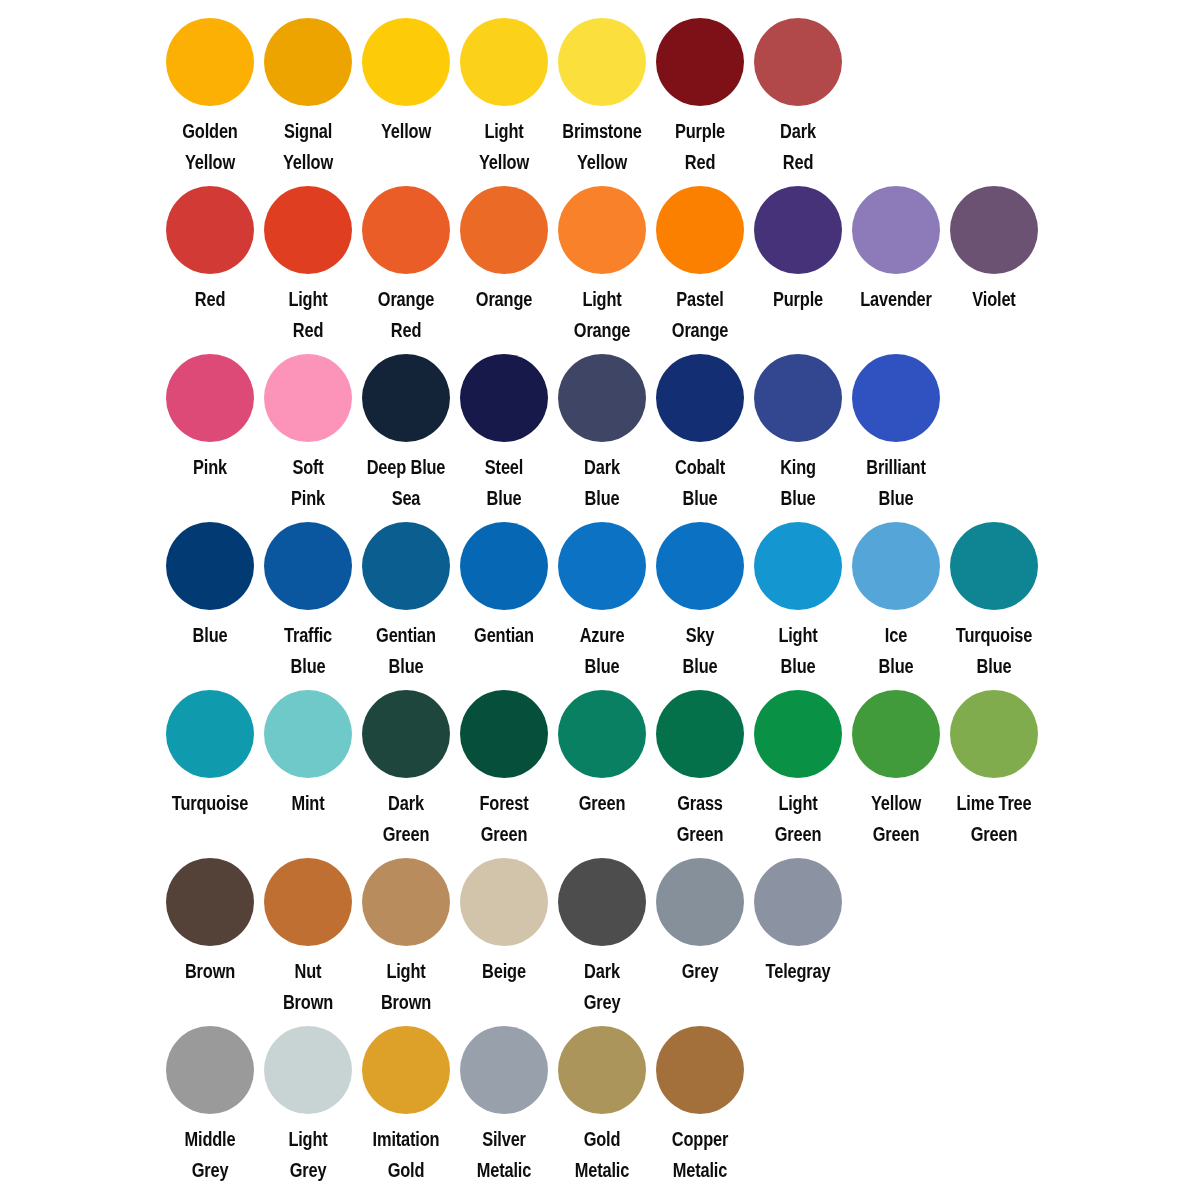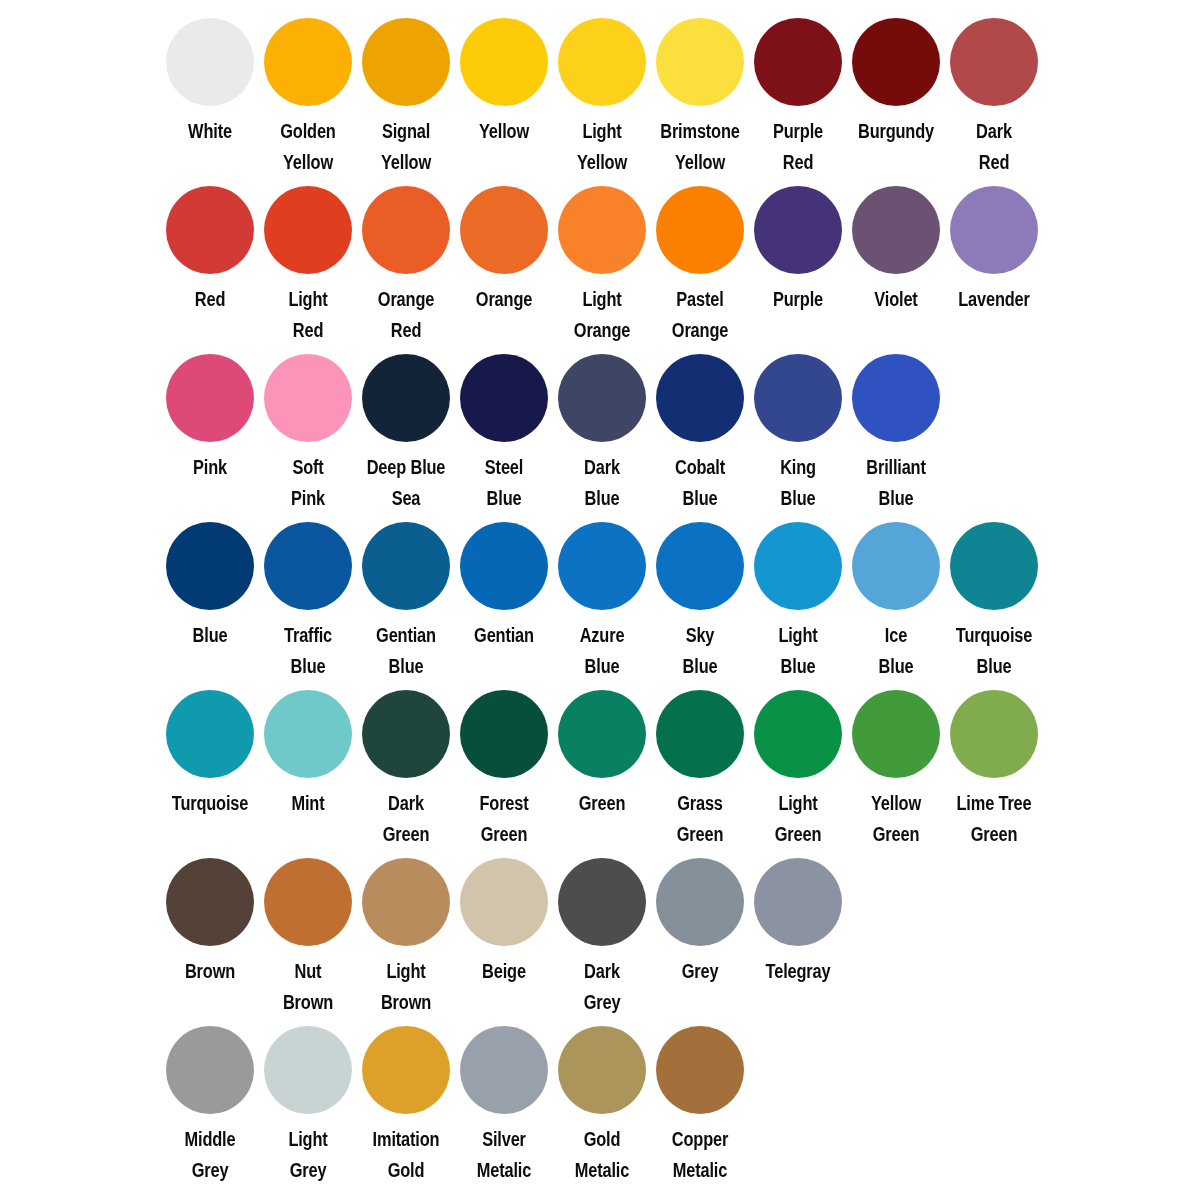--- a/index.html
+++ b/index.html
@@ -65,24 +65,20 @@
     word-break: keep-all;
   }
 </style>
 </head>
 <body>
 
 <div id="palette-sheet">
 
 <div class="swatch-row">
       <div class="swatch-cell">
-        <span class="swatch-dot" title="#e8eaec" style="background: rgb(232, 234, 236);"></span>
-        <div class="swatch-label">White</div>
-      </div>
-      <div class="swatch-cell">
         <span class="swatch-dot" title="#fbb003" style="background: rgb(251, 176, 3);"></span>
         <div class="swatch-label">Golden
 Yellow</div>
       </div>
       <div class="swatch-cell">
         <span class="swatch-dot" title="#eda400" style="background: rgb(237, 164, 0);"></span>
         <div class="swatch-label">Signal
 Yellow</div>
       </div>
       <div class="swatch-cell">
@@ -98,24 +94,20 @@
         <span class="swatch-dot" title="#fbdf3d" style="background: rgb(251, 223, 61);"></span>
         <div class="swatch-label">Brimstone
 Yellow</div>
       </div>
       <div class="swatch-cell">
         <span class="swatch-dot" title="#7e1118" style="background: rgb(126, 17, 24);"></span>
         <div class="swatch-label">Purple
 Red</div>
       </div>
       <div class="swatch-cell">
-        <span class="swatch-dot" title="#760c0a" style="background: rgb(118, 12, 10);"></span>
-        <div class="swatch-label">Burgundy</div>
-      </div>
-      <div class="swatch-cell">
         <span class="swatch-dot" title="#b1484a" style="background: rgb(177, 72, 74);"></span>
         <div class="swatch-label">Dark
 Red</div>
       </div>
     </div>
     <div class="swatch-row">
       <div class="swatch-cell">
         <span class="swatch-dot" title="#d23b35" style="background: rgb(210, 59, 53);"></span>
         <div class="swatch-label">Red</div>
       </div>
@@ -141,26 +133,26 @@
       <div class="swatch-cell">
         <span class="swatch-dot" title="#fb8000" style="background: rgb(251, 128, 0);"></span>
         <div class="swatch-label">Pastel
 Orange</div>
       </div>
       <div class="swatch-cell">
         <span class="swatch-dot" title="#463279" style="background: rgb(70, 50, 121);"></span>
         <div class="swatch-label">Purple</div>
       </div>
       <div class="swatch-cell">
+        <span class="swatch-dot" title="#8d7ab8" style="background: rgb(141, 122, 184);"></span>
+        <div class="swatch-label">Lavender</div>
+      </div>
+      <div class="swatch-cell">
         <span class="swatch-dot" title="#6c5272" style="background: rgb(108, 82, 114);"></span>
         <div class="swatch-label">Violet</div>
-      </div>
-      <div class="swatch-cell">
-        <span class="swatch-dot" title="#8d7ab8" style="background: rgb(141, 122, 184);"></span>
-        <div class="swatch-label">Lavender</div>
       </div>
     </div>
     <div class="swatch-row">
       <div class="swatch-cell">
         <span class="swatch-dot" title="#de4a78" style="background: rgb(222, 74, 120);"></span>
         <div class="swatch-label">Pink</div>
       </div>
       <div class="swatch-cell">
         <span class="swatch-dot" title="#fc93b9" style="background: rgb(252, 147, 185);"></span>
         <div class="swatch-label">Soft

